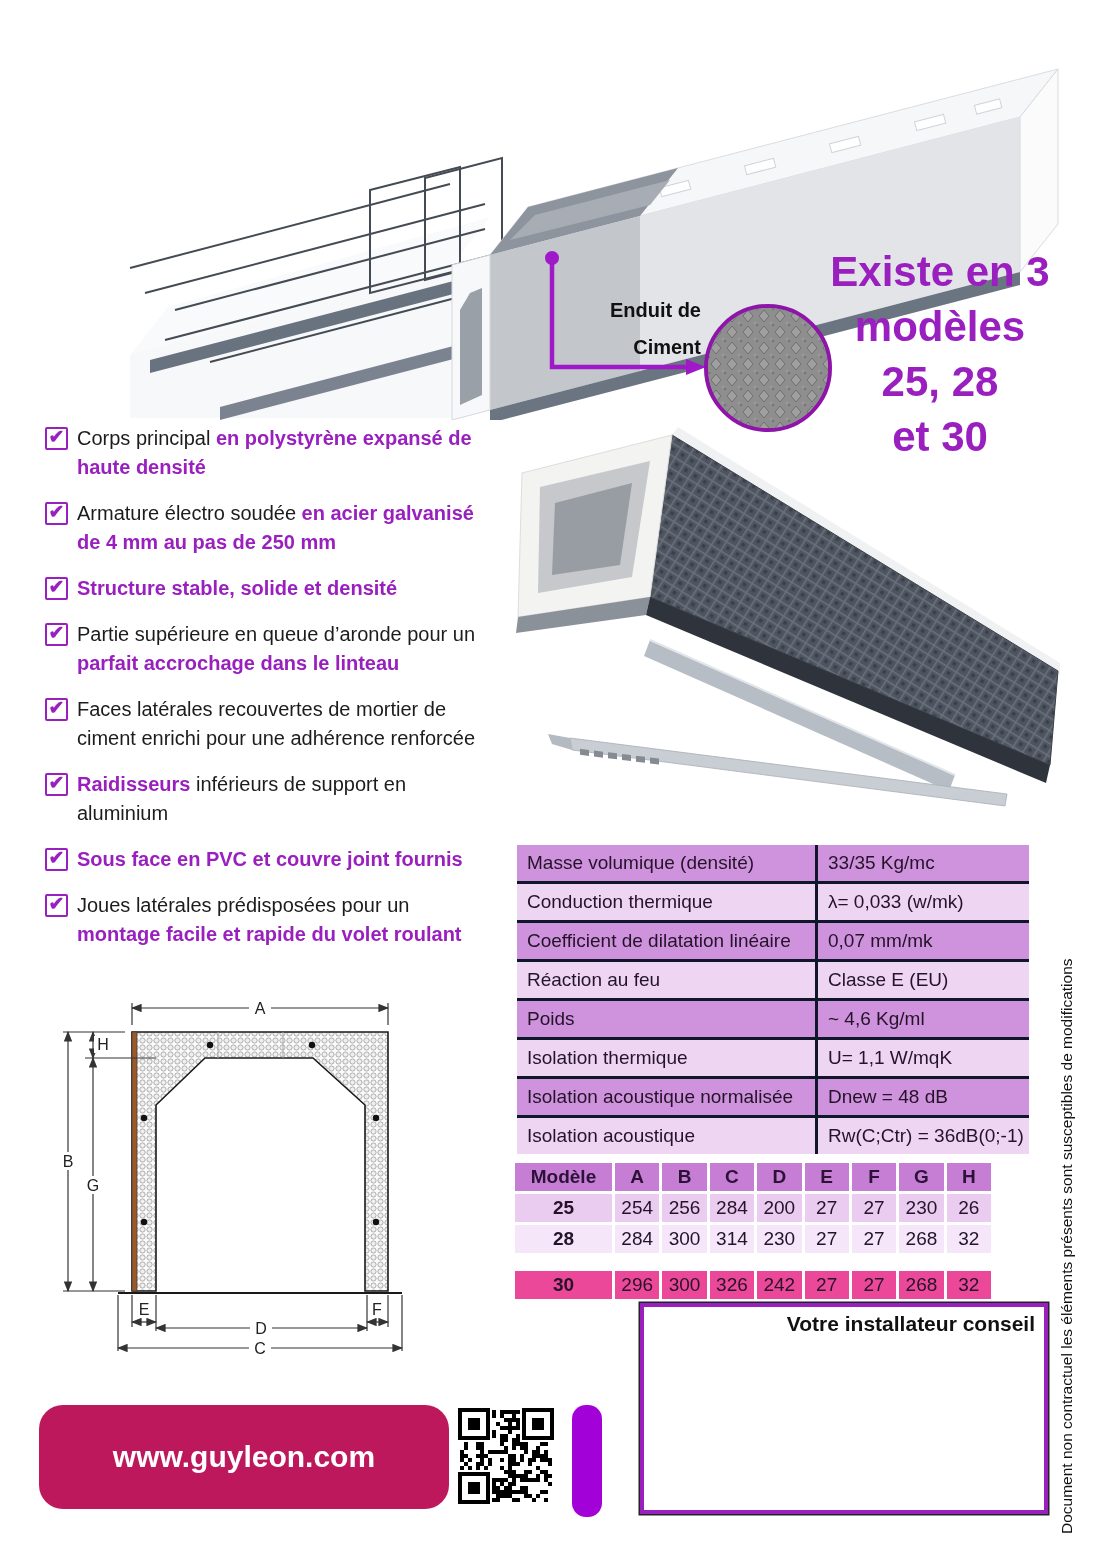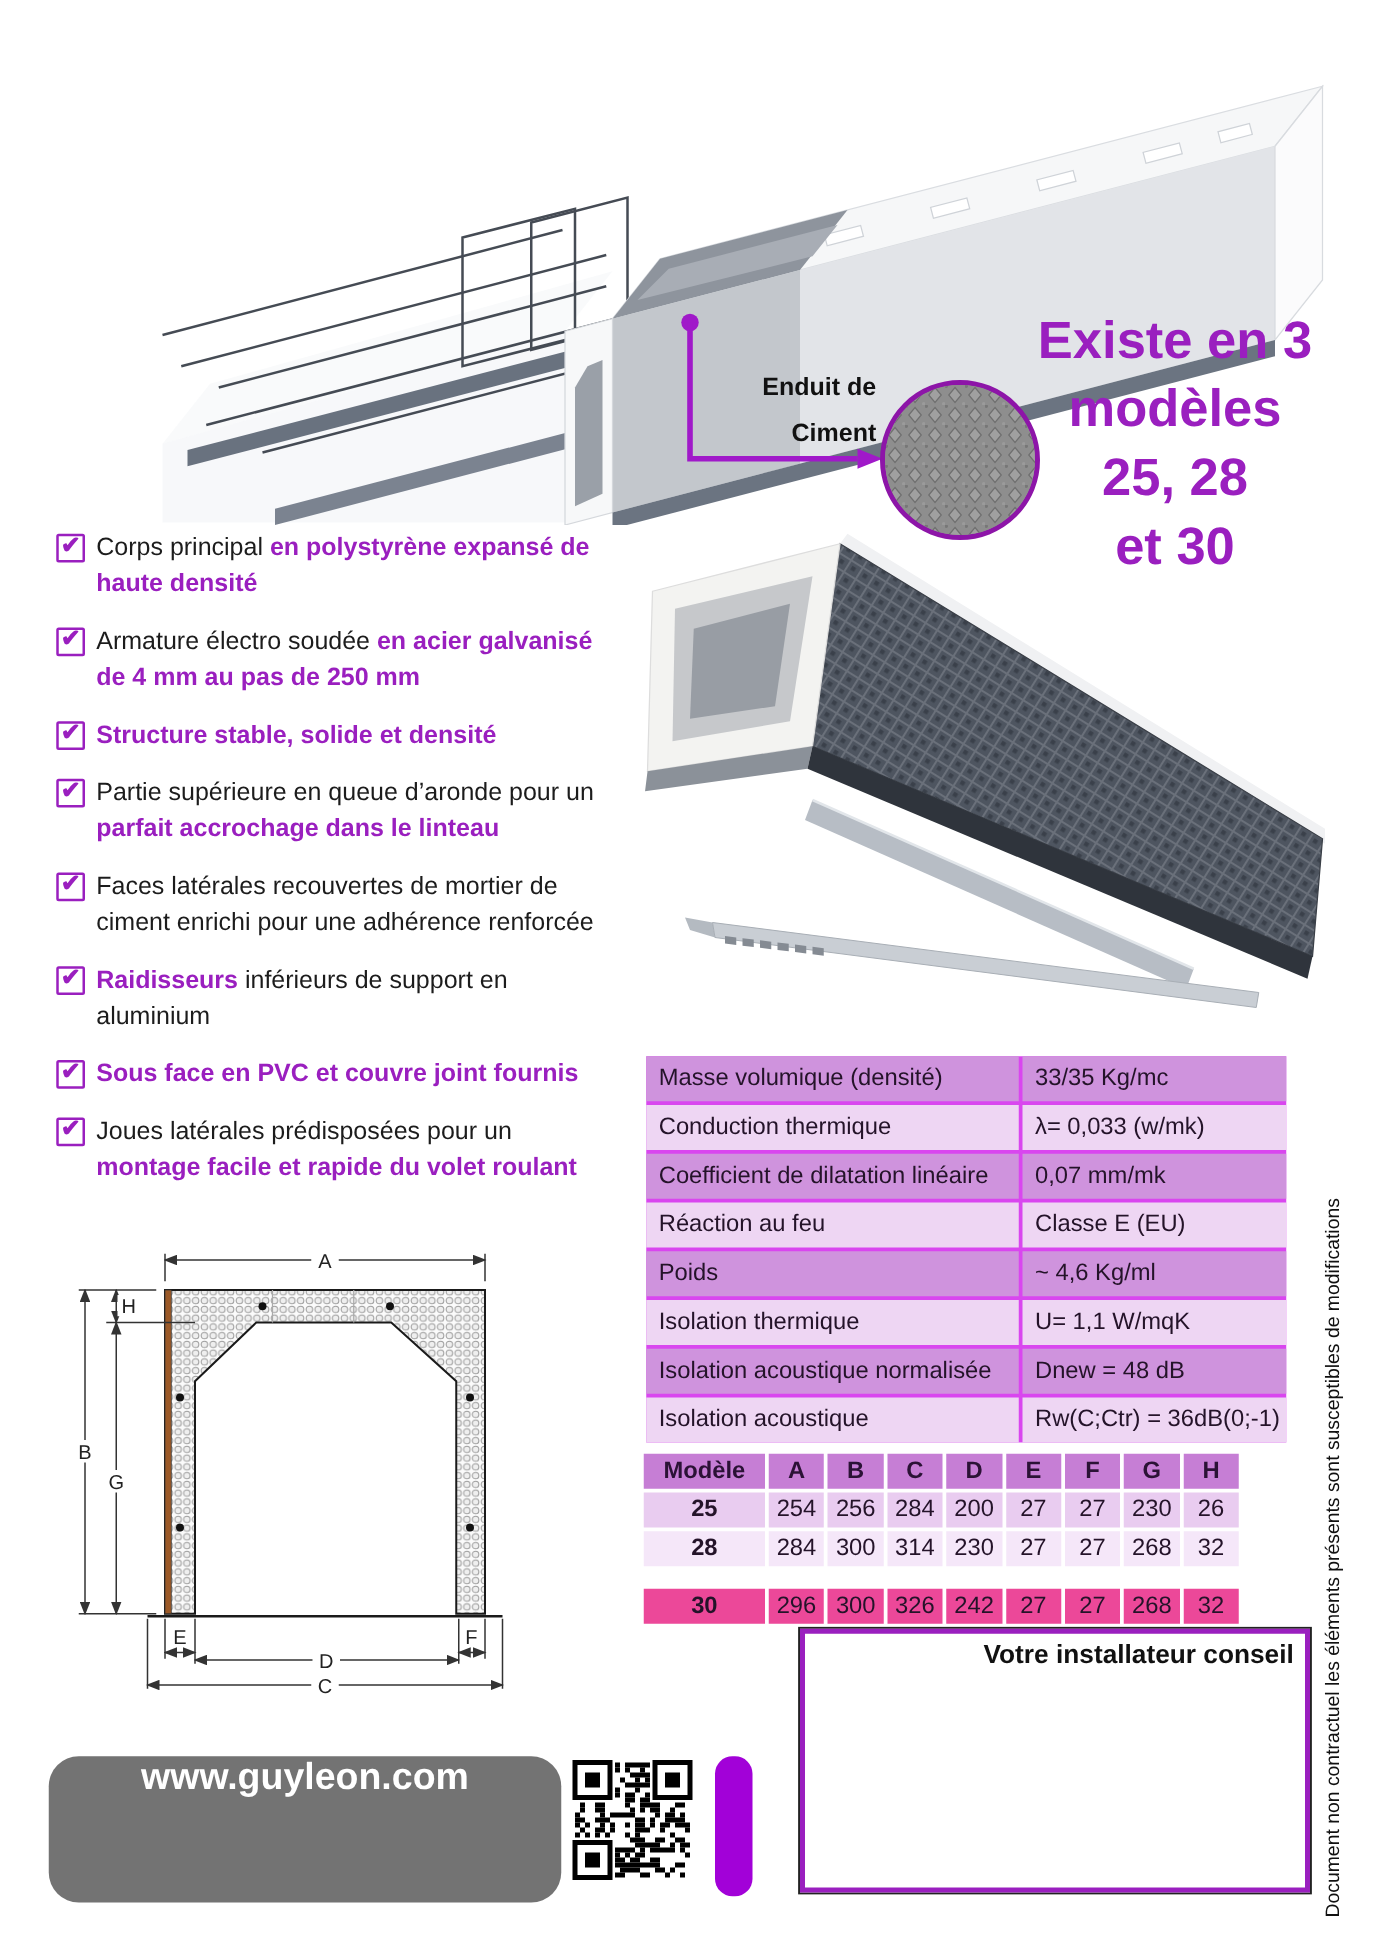--- a/index.html
+++ b/index.html
@@ -19,21 +19,21 @@
   
   .features{left:45px;top:424px;width:450px;}
   .feat{position:relative;padding-left:32px;margin-bottom:17px;font-size:20px;line-height:29px;color:#1c1c1c;}
   .feat .cb{position:absolute;left:0;top:3px;width:19px;height:19px;border:2.6px solid #9a1fbf;
             border-radius:2px;color:#9a1fbf;font-size:19px;line-height:16px;font-weight:bold;
             text-align:center;overflow:visible;}
   .feat .em{color:#9a1fbf;font-weight:bold;}
 
   
   .spec-table{left:517px;top:845px;width:512px;display:grid;grid-template-columns:298px 1fr;
-              grid-gap:3px;background:#d946ef;}
+              grid-gap:3px;background:#0f172a;}
   .scell{min-height:36px;display:flex;align-items:center;padding:0 4px 0 10px;font-size:19px;
          color:#241329;white-space:nowrap;overflow:hidden;}
   .scell.dark{background:#cf93dd;}
   .scell.light{background:#eed6f3;}
 
   
   .model-table{left:515px;top:1163px;width:476px;display:grid;
                grid-template-columns:97px repeat(8,1fr);grid-gap:3px;background:#ffffff;}
   .mcell{height:28px;display:flex;align-items:center;justify-content:center;font-size:19px;color:#241329;}
   .mhead{background:#c67ed5;font-weight:bold;color:#2b1236;}
@@ -45,22 +45,22 @@
   
   .installer-box{left:640px;top:1303px;width:408px;height:211px;background:#ffffff;
                  border:4.5px solid #9a1fbf;box-shadow:0 0 0 1.5px #222;box-sizing:border-box;}
   .installer-title{position:absolute;top:5px;right:9px;font-weight:bold;font-size:21px;color:#111;}
 
   
   .side-note{left:1058px;top:878px;height:656px;width:26px;writing-mode:vertical-rl;
              transform:rotate(180deg);font-size:15.5px;color:#111;white-space:nowrap;}
 
   
-  .footer-bar{left:39px;top:1405px;width:410px;height:117px;background:#737373;border-radius:24px;
-              display:flex;justify-content:center;}
+  .footer-bar{left:39px;top:1405px;width:410px;height:104px;background:#be185d;border-radius:24px;
+              display:flex;align-items:center;justify-content:center;}
   .footer-url{color:#ffffff;font-weight:bold;font-size:30px;}
   .qr-box{left:456px;top:1406px;width:100px;height:100px;background:#ffffff;}
   .footer-tab{left:572px;top:1405px;width:30px;height:112px;background:#a201d8;border-radius:14px;}
 
   svg text{font-family:"Liberation Sans",sans-serif;}
 </style>
 </head>
 <body>
 
 <div class="page">

